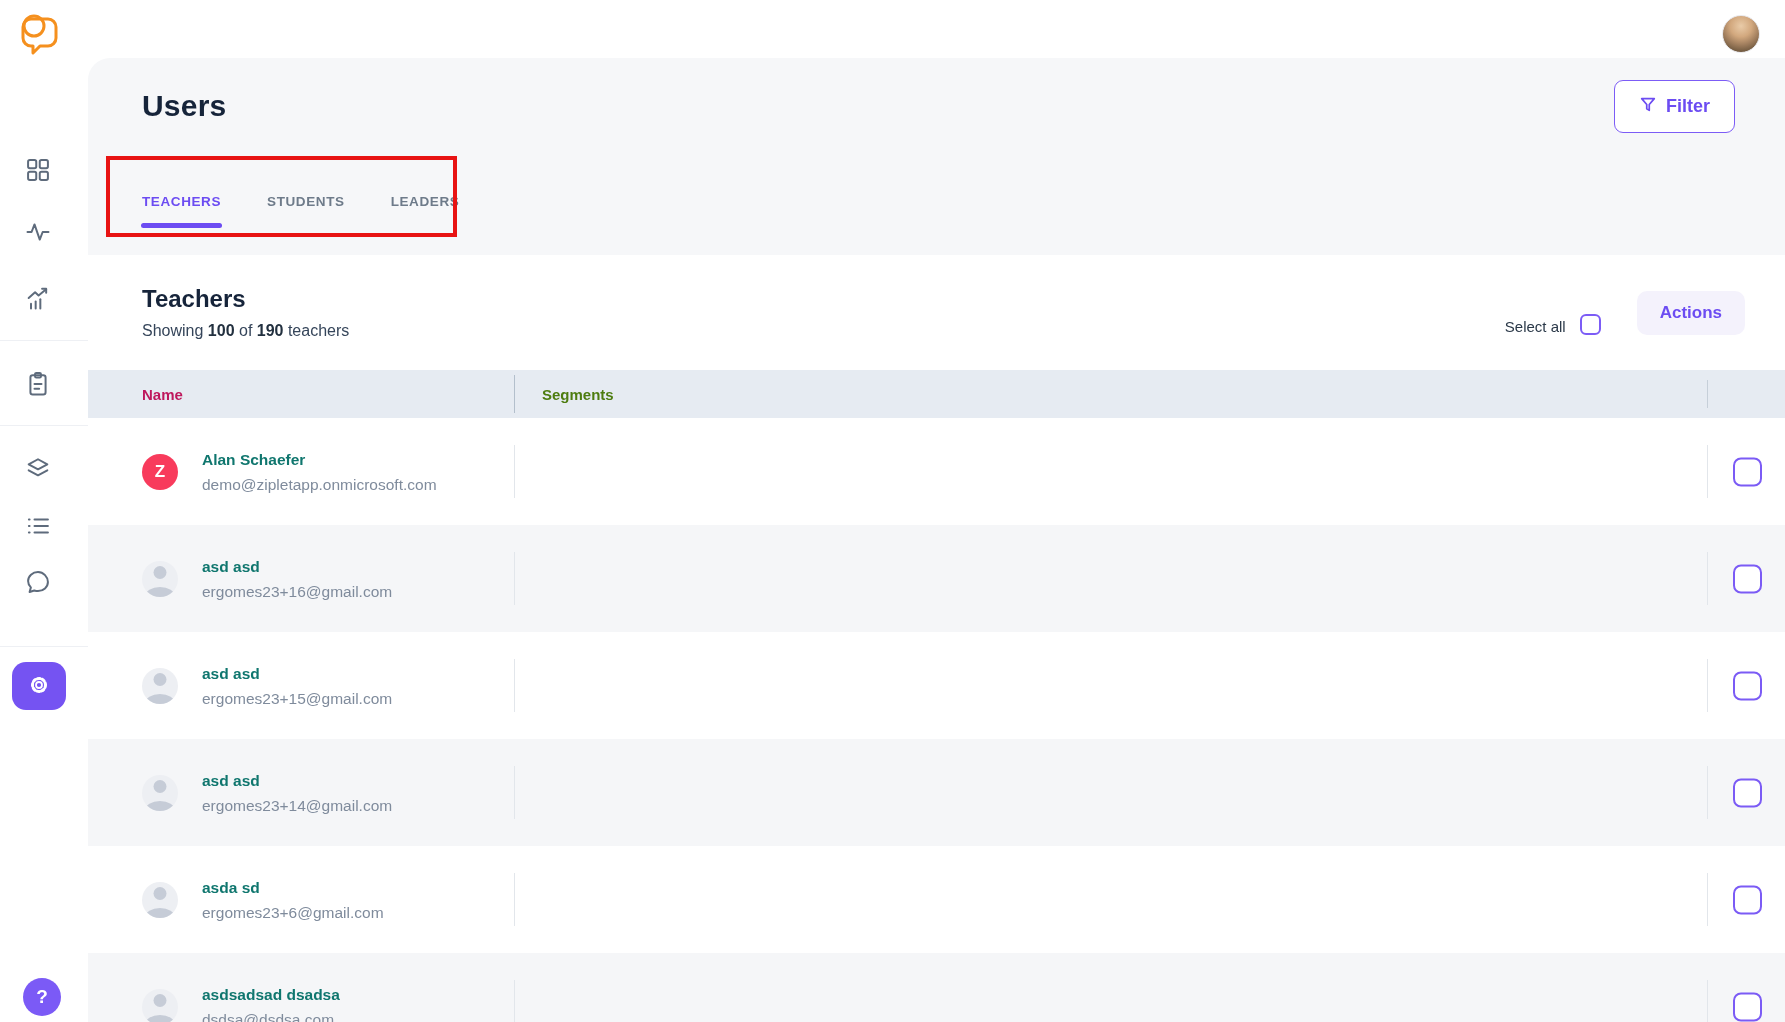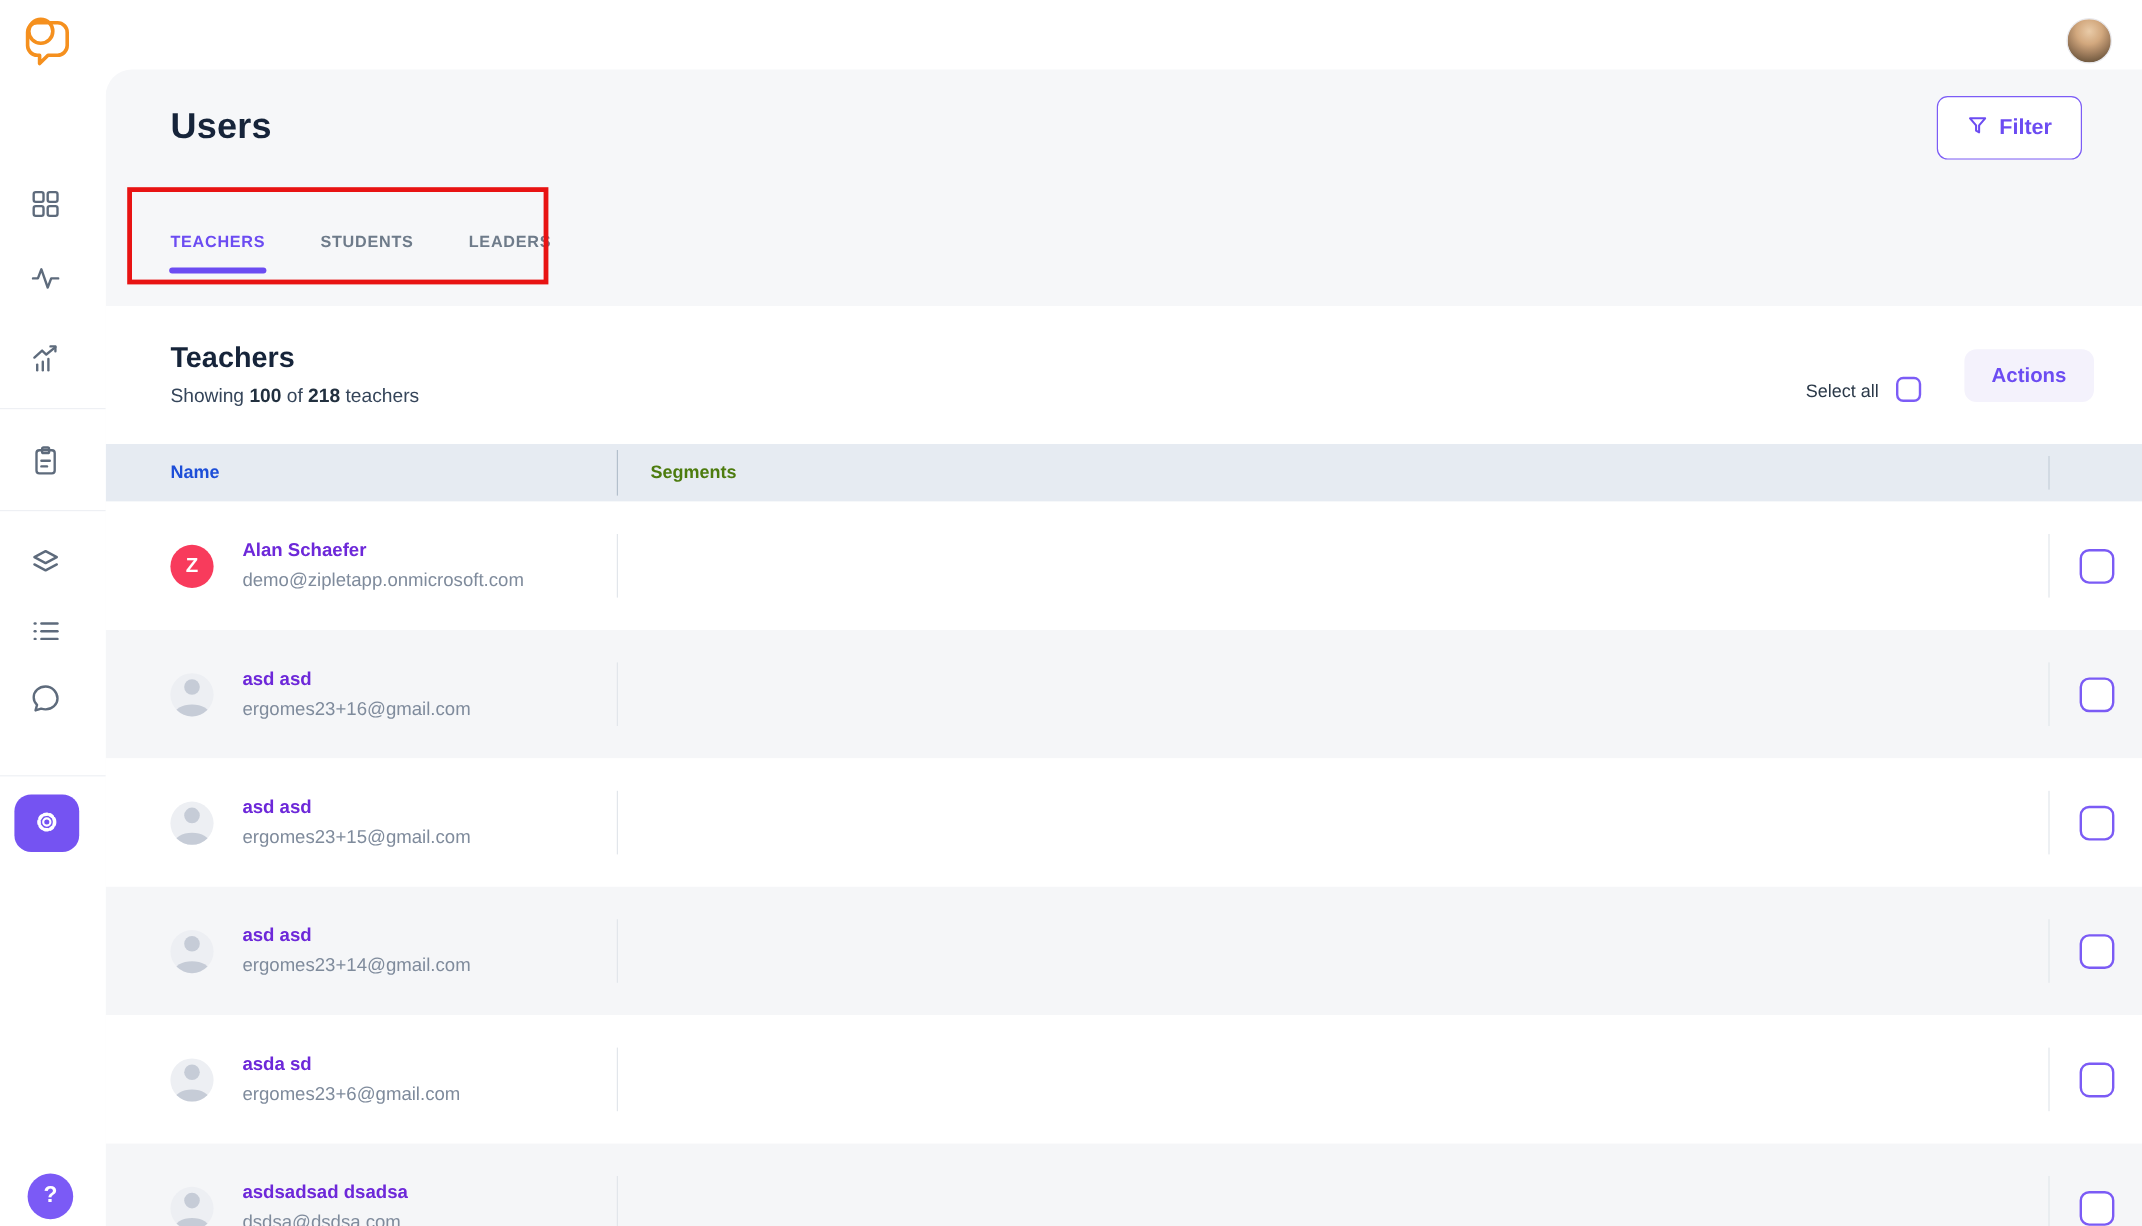--- a/index.html
+++ b/index.html
@@ -49,39 +49,39 @@
   .showing { margin-top:9px; font-size:16px; color:#35455A; }
   .showing b { color:#22303F; }
   .select-wrap { display:flex; align-items:flex-end; gap:14px; }
   .select-all-label { font-size:15px; color:#2A3848; }
   .mini-checkbox { width:21px; height:21px; border:2px solid #7C5CF6; border-radius:6px; background:#fff; cursor:pointer; }
   .actions-btn { margin-left:22px; background:#F4F2FC; color:#6C4CF2; font-weight:bold; font-size:17px;
     padding:12px 23px; border-radius:10px; border:none; cursor:pointer; }
 
   .table-header { position:relative; height:48px; background:#E6EBF2; }
   .col-name { position:absolute; left:54px; top:50%; transform:translateY(-50%);
-    font-weight:bold; font-size:15px; color:#1d4ed8; }
+    font-weight:bold; font-size:15px; color:#be185d; }
   .col-segments { position:absolute; left:454px; top:50%; transform:translateY(-50%);
     font-weight:bold; font-size:15px; color:#4d7c0f; }
   .th-div1 { position:absolute; left:426px; top:5px; bottom:5px; width:1px; background:#B3BFCC; }
   .th-div2 { position:absolute; left:1619px; top:10px; bottom:10px; width:1px; background:#C6CFD9; }
 
   .row { position:relative; height:107px; background:#fff; cursor:pointer; }
   .row.alt { background:#F5F6F8; }
   .row-avatar { position:absolute; left:54px; top:50%; transform:translateY(-50%);
     width:36px; height:36px; border-radius:50%; }
   .avatar-letter { color:#fff; font-weight:bold; font-size:17px;
     display:flex; align-items:center; justify-content:center; }
   .avatar-ph { background:#EDEFF3; overflow:hidden; }
   .ph-head { position:absolute; left:50%; top:5px; transform:translateX(-50%);
     width:13px; height:13px; border-radius:50%; background:#C6CCD7; }
   .ph-body { position:absolute; left:50%; bottom:-8px; transform:translateX(-50%);
     width:30px; height:18px; border-radius:50%; background:#C6CCD7; }
   .row-text { position:absolute; left:114px; top:50%; transform:translateY(-50%); }
-  .row-name { font-weight:bold; font-size:15.5px; color:#6d28d9; margin-bottom:7px; }
+  .row-name { font-weight:bold; font-size:15.5px; color:#0f766e; margin-bottom:7px; }
   .row-email { font-size:15.5px; color:#7F8B9C; }
   .row-div1 { position:absolute; left:426px; top:27px; bottom:27px; width:1px; background:#E2E6EB; }
   .row-div2 { position:absolute; left:1619px; top:27px; bottom:27px; width:1px; background:#E2E6EB; }
   .row-checkbox { position:absolute; right:23px; top:50%; transform:translateY(-50%);
     width:29px; height:29px; border:2.5px solid #7B5BF5; border-radius:8px; background:#fff; cursor:pointer; }
 
   
   .annotation-box { position:absolute; left:106px; top:156px; width:351px; height:81px;
     border:4px solid #E81313; z-index:20; pointer-events:none; }
 </style>
@@ -190,21 +190,21 @@
         <div class="tab active">TEACHERS</div>
         <div class="tab">STUDENTS</div>
         <div class="tab">LEADERS</div>
       </div>
 
       <div class="white-section">
         <div class="section-head">
           <div>
             <div class="section-title">Teachers</div>
             <div class="showing">
-              <span>Showing </span><b>100</b><span> of </span><b>218</b><span> teachers</span>
+              <span>Showing </span><b>100</b><span> of </span><b>190</b><span> teachers</span>
             </div>
           </div>
           <div class="select-wrap">
             <span class="select-all-label">Select all</span>
             <div class="mini-checkbox"></div>
             <button class="actions-btn">Actions</button>
           </div>
         </div>
 
         <div class="table-header">

